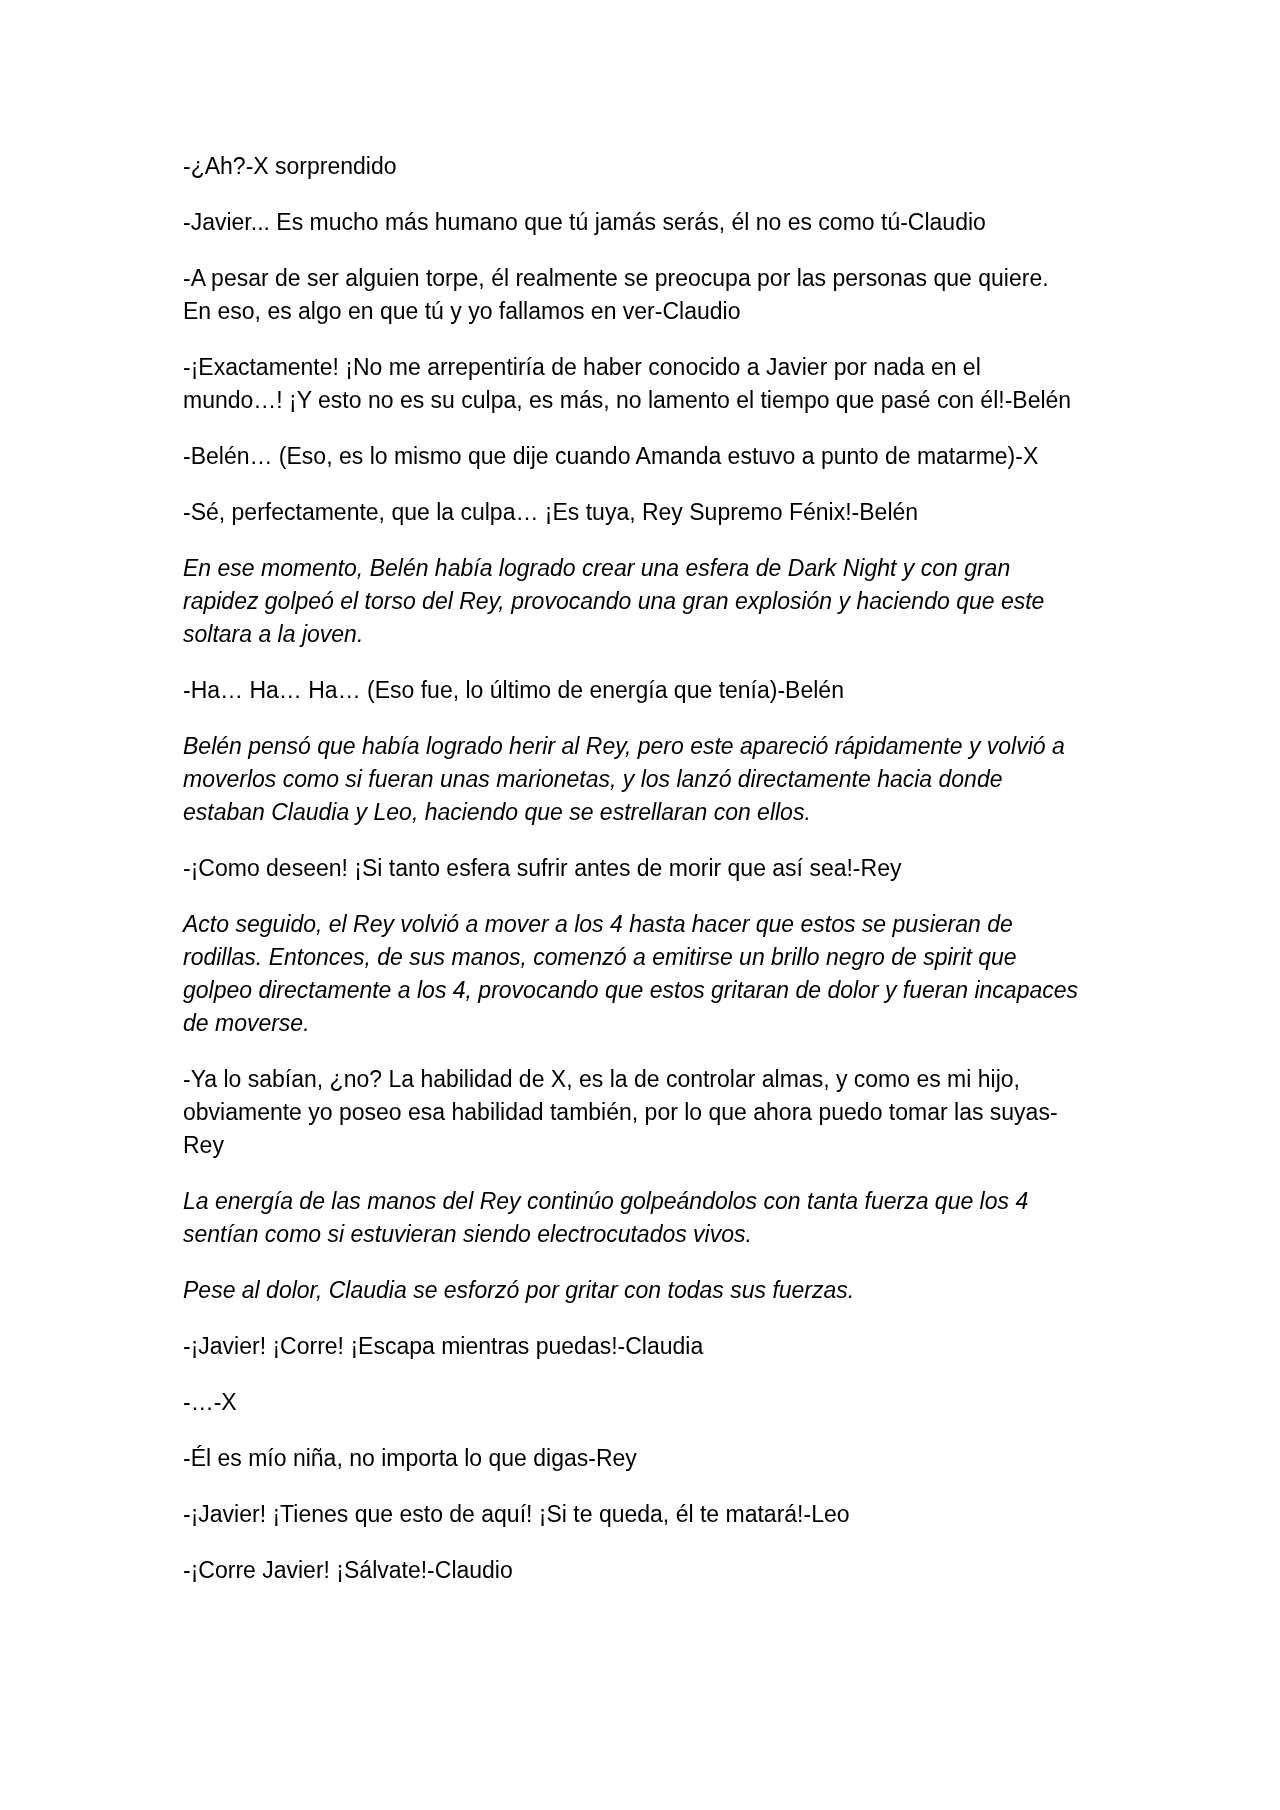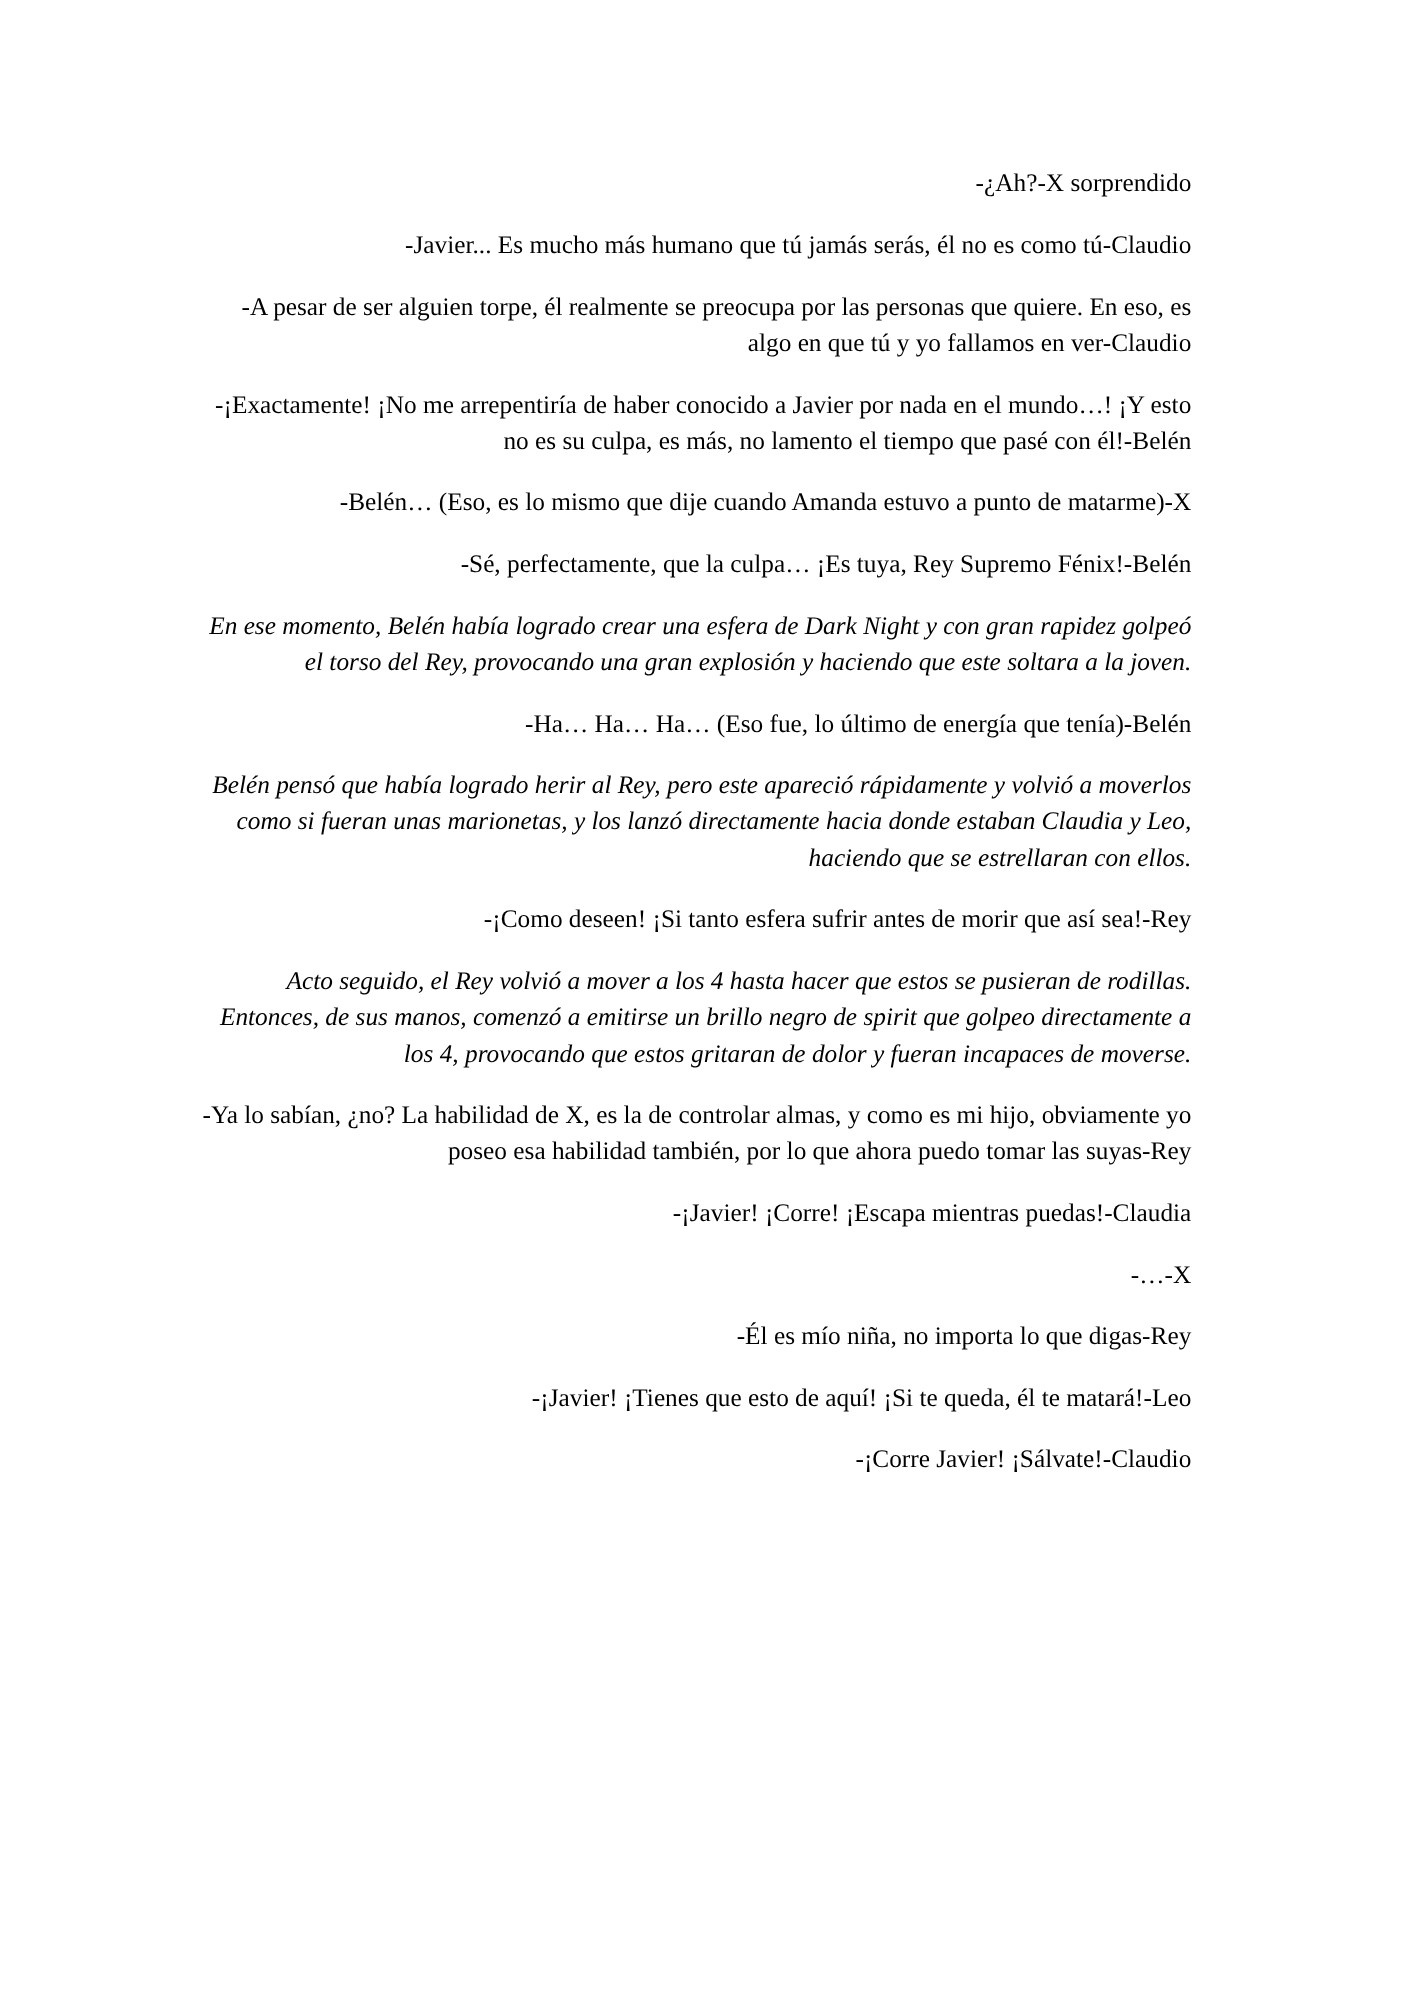--- a/index.html
+++ b/index.html
@@ -12,25 +12,25 @@
     width: 1280px;
     height: 1810px;
     background: #ffffff;
     overflow: hidden;
   }
   .content {
     position: absolute;
     left: 183px;
     top: 150px;
     width: 900px;
-    font-family: Liberation Serif, serif;
+    font-family: Liberation Sans, sans-serif;
     font-size: 23px;
     line-height: 33px;
     color: #000000;
-    text-align: right;
+    text-align: left;
   }
   .content p {
     margin: 0 0 23px 0;
     padding: 0;
   }
   .content p.narration {
     font-style: italic;
   }
 </style>
 </head>
@@ -43,19 +43,21 @@
     <p>-A pesar de ser alguien torpe, él realmente se preocupa por las personas que quiere. En eso, es algo en que tú y yo fallamos en ver-Claudio</p>
     <p>-¡Exactamente! ¡No me arrepentiría de haber conocido a Javier por nada en el mundo…! ¡Y esto no es su culpa, es más, no lamento el tiempo que pasé con él!-Belén</p>
     <p>-Belén… (Eso, es lo mismo que dije cuando Amanda estuvo a punto de matarme)-X</p>
     <p>-Sé, perfectamente, que la culpa… ¡Es tuya, Rey Supremo Fénix!-Belén</p>
     <p class="narration">En ese momento, Belén había logrado crear una esfera de Dark Night y con gran rapidez golpeó el torso del Rey, provocando una gran explosión y haciendo que este soltara a la joven.</p>
     <p>-Ha… Ha… Ha… (Eso fue, lo último de energía que tenía)-Belén</p>
     <p class="narration">Belén pensó que había logrado herir al Rey, pero este apareció rápidamente y volvió a moverlos como si fueran unas marionetas, y los lanzó directamente hacia donde estaban Claudia y Leo, haciendo que se estrellaran con ellos.</p>
     <p>-¡Como deseen! ¡Si tanto esfera sufrir antes de morir que así sea!-Rey</p>
     <p class="narration">Acto seguido, el Rey volvió a mover a los 4 hasta hacer que estos se pusieran de rodillas. Entonces, de sus manos, comenzó a emitirse un brillo negro de spirit que golpeo directamente a los 4, provocando que estos gritaran de dolor y fueran incapaces de moverse.</p>
     <p>-Ya lo sabían, ¿no? La habilidad de X, es la de controlar almas, y como es mi hijo, obviamente yo poseo esa habilidad también, por lo que ahora puedo tomar las suyas-Rey</p>
+    <p class="narration">La energía de las manos del Rey continúo golpeándolos con tanta fuerza que los 4 sentían como si estuvieran siendo electrocutados vivos.</p>
+    <p class="narration">Pese al dolor, Claudia se esforzó por gritar con todas sus fuerzas.</p>
     <p>-¡Javier! ¡Corre! ¡Escapa mientras puedas!-Claudia</p>
     <p>-…-X</p>
     <p>-Él es mío niña, no importa lo que digas-Rey</p>
     <p>-¡Javier! ¡Tienes que esto de aquí! ¡Si te queda, él te matará!-Leo</p>
     <p>-¡Corre Javier! ¡Sálvate!-Claudio</p>
   </div>
 </div>
 
 </body></html>

